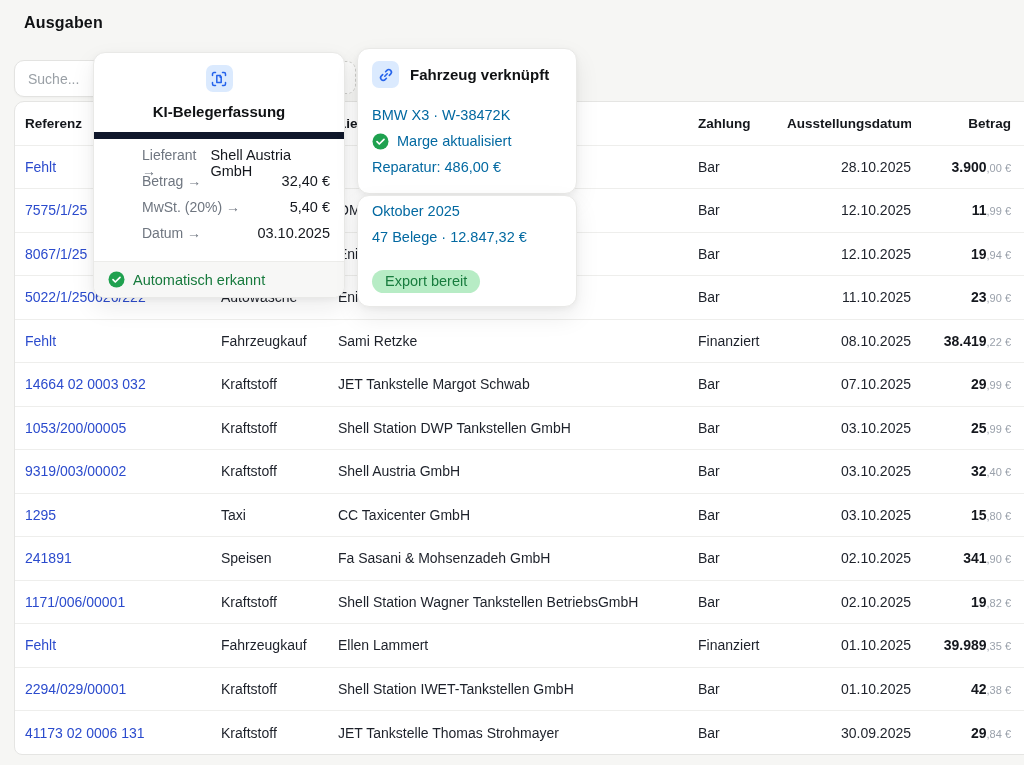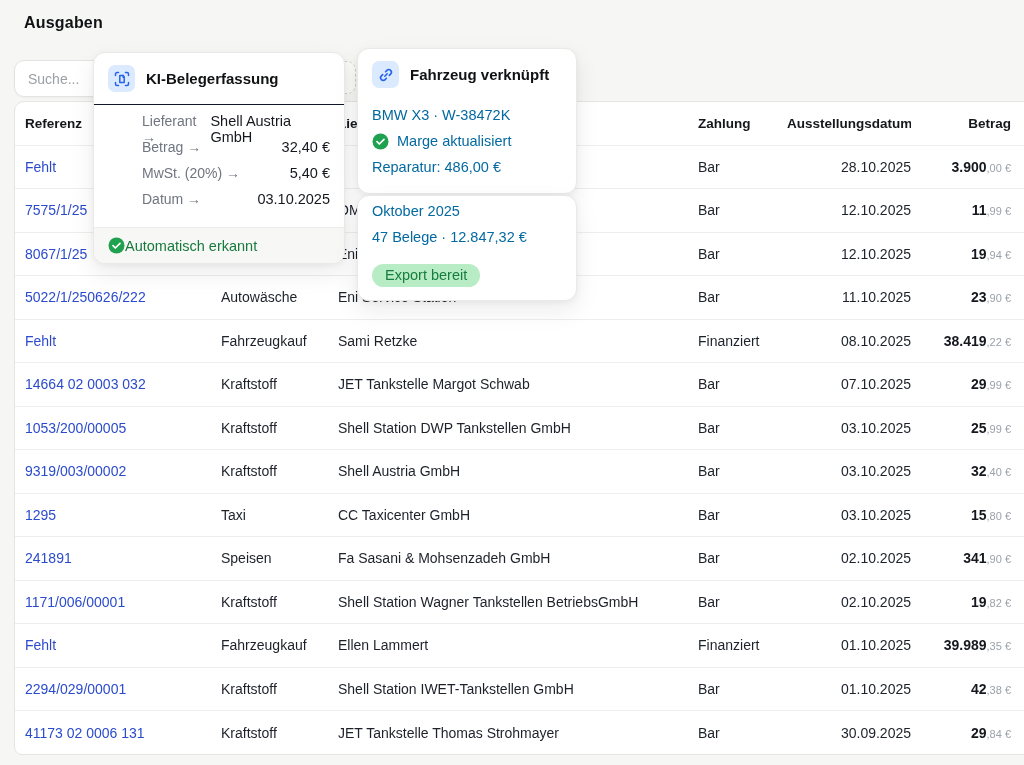--- a/index.html
+++ b/index.html
@@ -55,37 +55,37 @@
     box-shadow:0 10px 24px rgba(20,22,26,.08), 0 2px 6px rgba(20,22,26,.05);
     z-index:5;
   }
   .card-head { display:flex; align-items:center; gap:11px; padding:12px 14px; }
   .card-title { font-size:15px; font-weight:700; color:#101214; }
   .icon-chip {
     width:27px; height:27px; border-radius:7px; background:#dbeafe;
     display:flex; align-items:center; justify-content:center; flex:0 0 auto;
   }
   .card-ki { left:93px; top:52px; width:252px; }
-  .card-ki .card-head { border-bottom:1px solid #0f172a; }
+  .card-ki .card-head { border-bottom:7px solid #0f172a;flex-direction:column; }
   .ki-body { padding:8px 14px 10px; }
   .ki-row { display:flex; justify-content:space-between; align-items:baseline; height:26px;margin-left:34px; }
   .ki-label { font-size:14px; color:#6f7680; }
   .ki-value { font-size:14.5px; color:#15181e; }
   .ki-foot {
-    display:flex; align-items:center; padding:9px 14px;
+    display:flex; align-items:center; gap:8px; padding:9px 14px;
     background:#f7f7f6; border-top:1px solid #ececea; border-radius:0 0 12px 12px;
   }
   .ki-foot-text { font-size:14.5px; font-weight:500; color:#177a3d; }
 
   .card-vehicle { left:357px; top:48px; width:220px; }
   .card-report  { left:357px; top:195px; width:220px; }
   .card-body { padding:2px 14px 13px; }
   .body-line { font-size:14.5px; color:#0369a1; height:26px; display:flex; align-items:center; gap:8px; }
   .badge {
-    display:inline-block; margin-top:14px; background:#b7ecc5; color:#187c3e;
+    display:inline-block; margin-top:20px; background:#b7ecc5; color:#187c3e;
     font-size:14.5px; font-weight:500; padding:3px 13px 4px; border-radius:999px;
   }
   .check { flex:0 0 auto; display:inline-flex; }
 </style>
 </head>
 <body>
 
 <div class="page-title">Ausgaben</div>
 
 <input class="search-input" type="text" placeholder="Suche..." style="">

